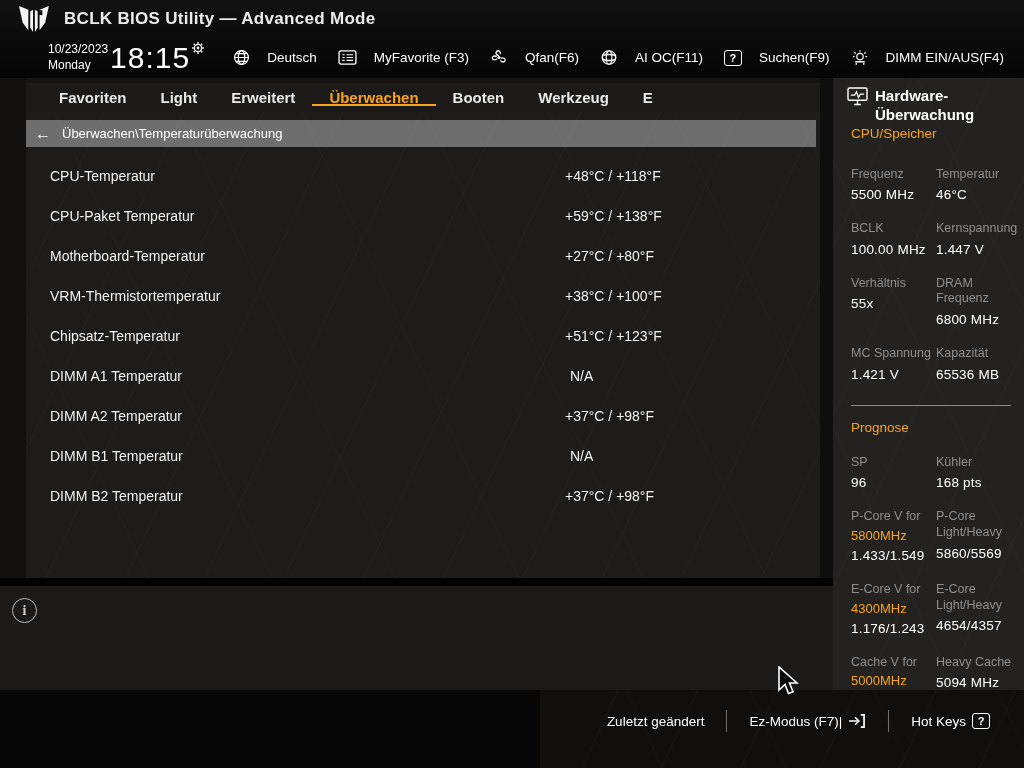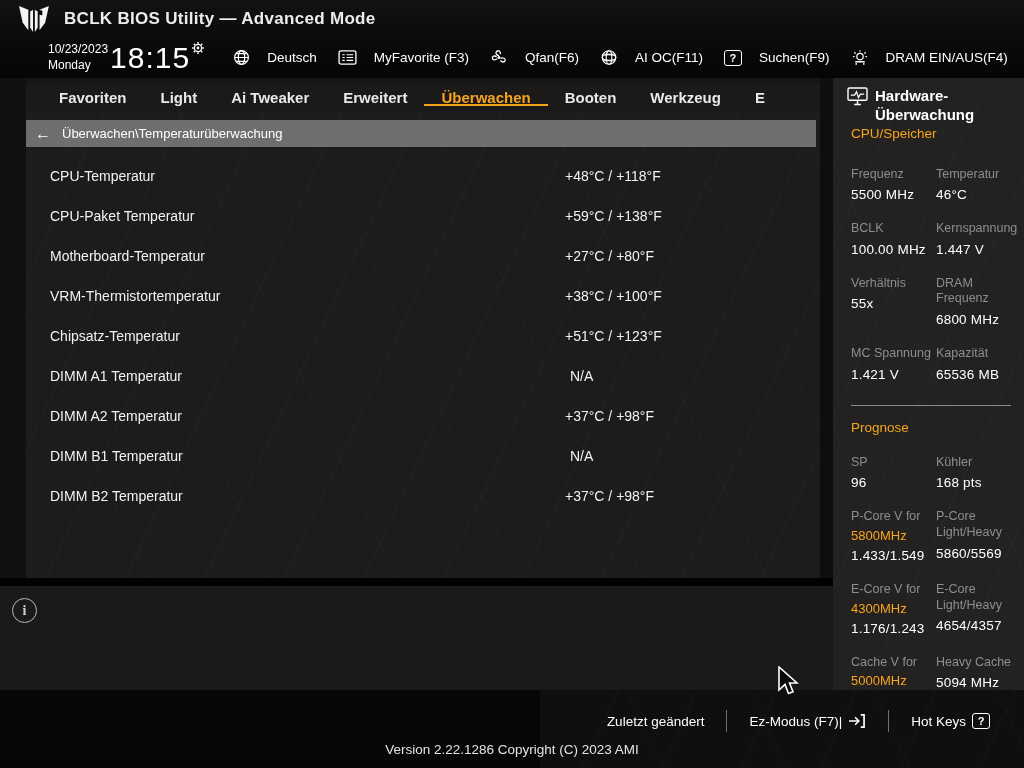--- a/index.html
+++ b/index.html
@@ -168,42 +168,41 @@
       <div class="qitem">
         <span>
           <svg width="18" height="17" viewBox="0 0 18 18" fill="none" stroke="#fff" stroke-width="1.3">
             <circle cx="9" cy="8" r="3.4"></circle>
             <path d="M4 13.5 H14" stroke-width="1.6"></path>
             <path d="M9 1.2 V3 M3 3.5 L4.4 4.9 M15 3.5 L13.6 4.9 M1.5 8 H3.2 M14.8 8 H16.5"></path>
             <circle cx="5" cy="15.8" r=".9" fill="#fff" stroke="none"></circle>
             <circle cx="13" cy="15.8" r=".9" fill="#fff" stroke="none"></circle>
           </svg>
         </span>
-        <span>DRAM EIN/AUS(F4)</span>
+        <span>DIMM EIN/AUS(F4)</span>
       </div>
 
       <div class="qitem">
         <span>
           <svg width="19" height="17" viewBox="0 0 20 18" fill="none" stroke="#fff" stroke-width="1.2">
             <circle cx="4" cy="3.4" r="2"></circle>
             <path d="M4 0.6 V1.4 M4 5.4 V6.2 M1.2 3.4 H2 M6 3.4 H6.8" stroke-width="1"></path>
             <rect x="3" y="8" width="15" height="7" rx="1"></rect>
             <path d="M6 15 V17 M10 15 V17 M14 15 V17" stroke-width="1.3"></path>
             <rect x="12.5" y="10" width="3.5" height="3" stroke-width="1"></rect>
           </svg>
         </span>
         <span>Resize BAR</span>
       </div>
     </div>
   </div>
 
   <div class="tabbar">
     <div class="tab">Favoriten</div>
     <div class="tab">Light</div>
-    <div class="tab">Ai Tweaker</div>
     <div class="tab">Erweitert</div>
     <div class="tab active">Überwachen</div>
     <div class="tab">Booten</div>
     <div class="tab">Werkzeug</div>
     <div class="tab">E</div>
   </div>
 
   <div class="left-gutter"></div>
   <div class="gap-strip"></div>
 
@@ -362,21 +361,20 @@
             <path d="M13.5 2 H17 V15 H13.5" stroke-width="1.8"></path>
           </svg>
         </span>
       </div>
       <div class="asep"></div>
       <div class="action">
         <span>Hot Keys</span>
         <span class="qbox">?</span>
       </div>
     </div>
-    <div class="version">Version 2.22.1286 Copyright (C) 2023 AMI</div>
   </div>
 
   <span class="cursor">
     <svg width="22" height="30" viewBox="0 0 22 30">
       <path d="M2 1 L2 24 L8 18.5 L11.5 27.5 L16 25.7 L12.5 17 L20 17 Z" fill="#0a0a0a" stroke="#fff" stroke-width="1.6"></path>
     </svg>
   </span>
 
 </div>
 

